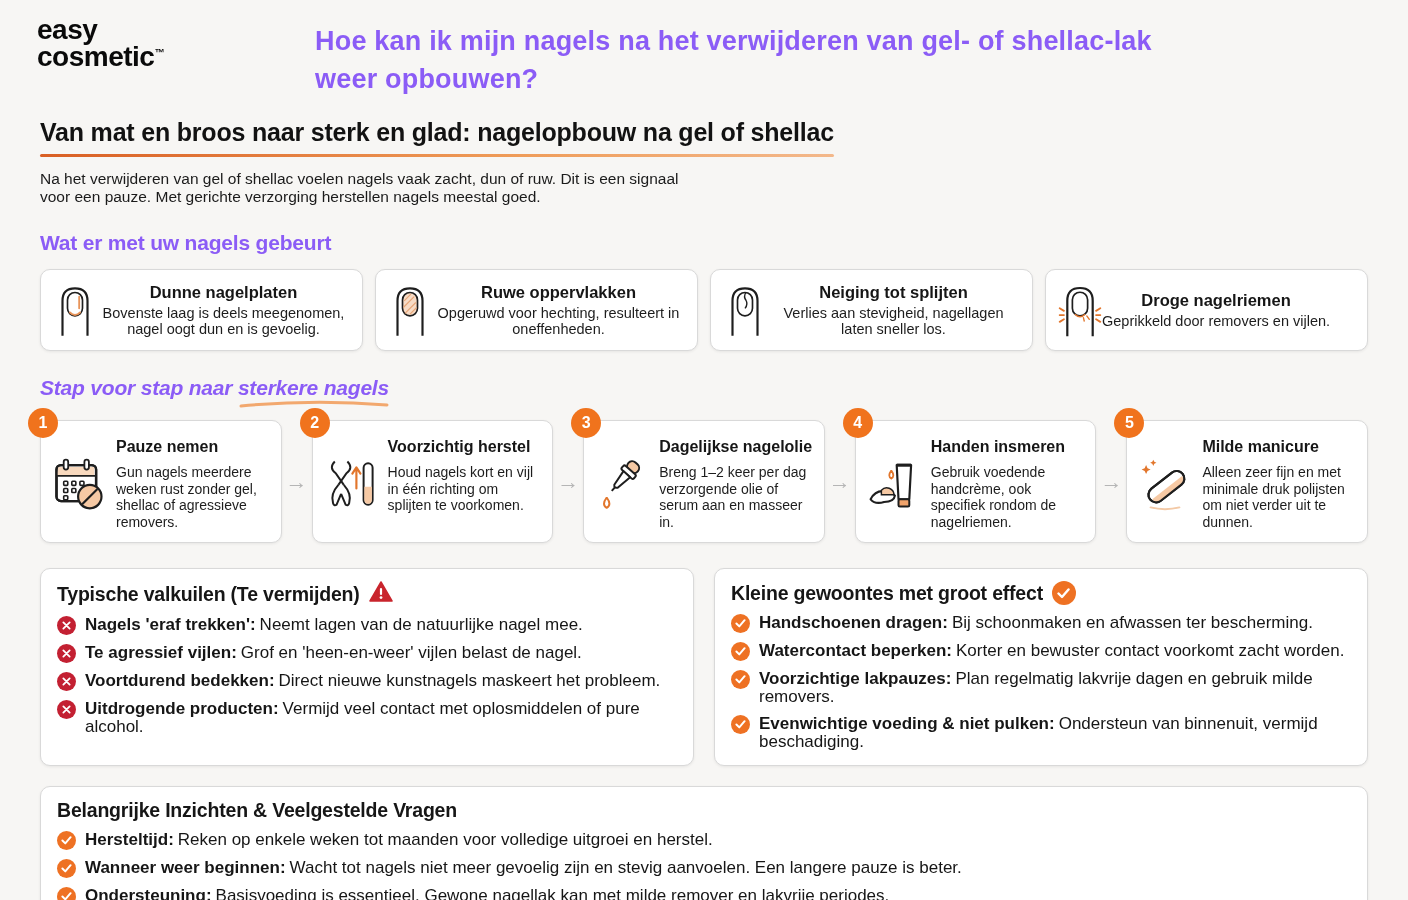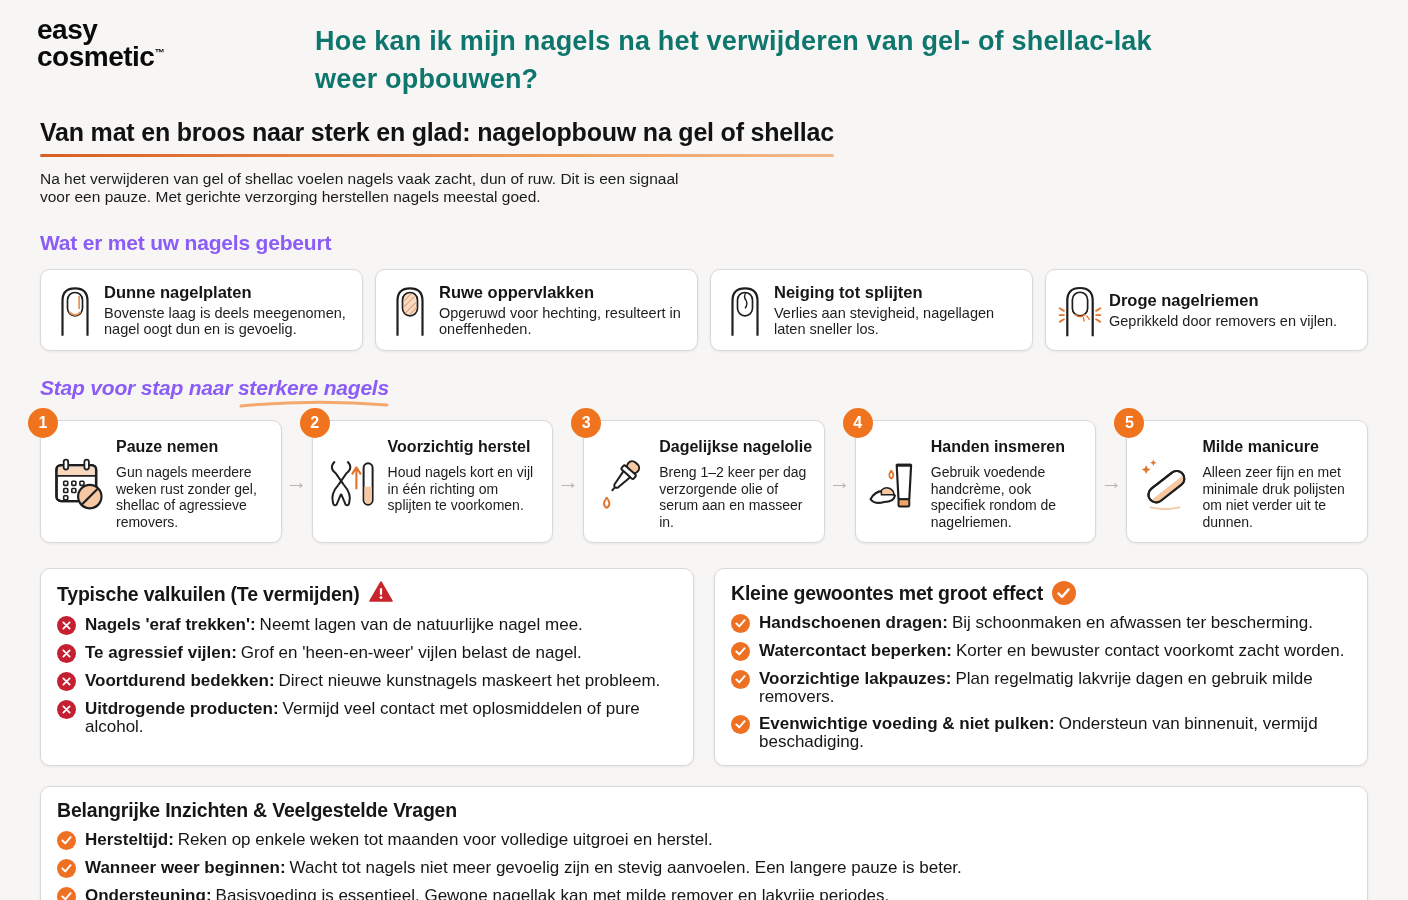--- a/index.html
+++ b/index.html
@@ -5,38 +5,38 @@
   * { margin:0; padding:0; box-sizing:border-box; }
   html,body { background:#eceae8; }
   body { font-family:"Liberation Sans", sans-serif; color:#161616; }
   .page { position:relative; width:1408px; height:900px; background:#f7f6f4; overflow:hidden; }
 
   
   .header { display:flex; padding:16px 40px 0 37px; }
   .logo { width:278px; padding-top:2px; }
   .logo-text { font-weight:bold; font-size:28px; line-height:23px; letter-spacing:-0.5px; color:#0a0a0a; }
   .logo-tm { font-size:10px; vertical-align:super; font-weight:bold; }
-  .main-title { font-size:27px; line-height:38px; font-weight:bold; letter-spacing:0.2px; color:#0f766e; max-width:870px; padding-top:6px; }
+  .main-title { font-size:27px; line-height:38px; font-weight:bold; letter-spacing:0.2px; color:#8b5cf6; max-width:870px; padding-top:6px; }
 
   
   .content { padding:0 40px; }
 
   .section-head-wrap { display:inline-block; margin-top:20px; }
   .section-heading { font-size:25px; font-weight:bold; color:#121212; letter-spacing:-0.2px; }
   .heading-underline { height:3px; margin-top:7px; border-radius:2px;
       background:linear-gradient(90deg,#d95f24 0%, #ef9c59 60%, #f3b88b 100%); }
 
   .intro-text { margin-top:13px; font-size:15.5px; line-height:18px; max-width:665px; color:#1b1b1b; }
 
   .h2 { font-size:21px; font-weight:bold; color:#8b5cf6; letter-spacing:-0.2px; }
   .symptoms-heading { margin-top:25px; }
 
   .symptom-cards { display:flex; gap:12px; margin-top:14px; }
   .sym-card { flex:1; background:#fff; border:1px solid #d9d9d9; border-radius:10px;
-      box-shadow:0 1px 3px rgba(0,0,0,.07); padding:10px 12px; display:flex; gap:7px; align-items:center; height:82px; }
+      box-shadow:0 1px 3px rgba(0,0,0,.07); padding:10px 12px; display:flex; gap:0; align-items:center; height:82px;text-align:center; }
   .sym-icon { flex:0 0 44px; display:flex; justify-content:center; }
   .sym-title { font-size:16.5px; font-weight:bold; line-height:19px; }
   .sym-text { font-size:14.5px; line-height:16.5px; margin-top:3px; color:#1d1d1d; }
 
   .steps-heading { margin-top:25px; position:relative; width:fit-content;font-style:italic; }
   .steps-highlight { position:relative; display:inline-block; }
   .steps-highlight svg { position:absolute; left:0; bottom:-9px; }
 
   .steps-row { display:flex; align-items:stretch; margin-top:20px; }
   .step-card { position:relative; flex:1; background:#fff; border:1px solid #d9d9d9; border-radius:10px;

